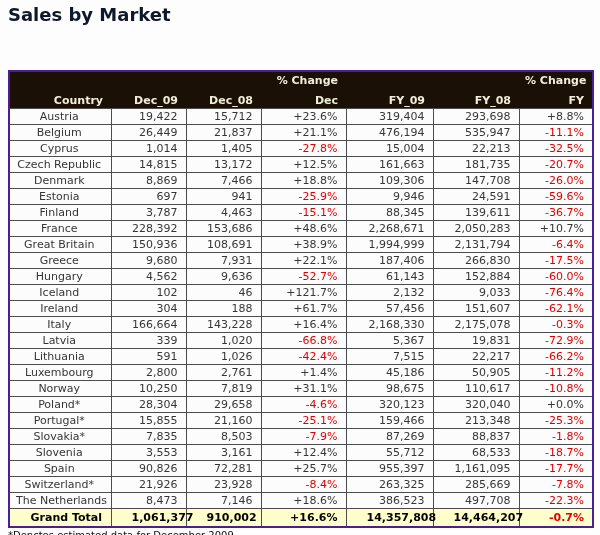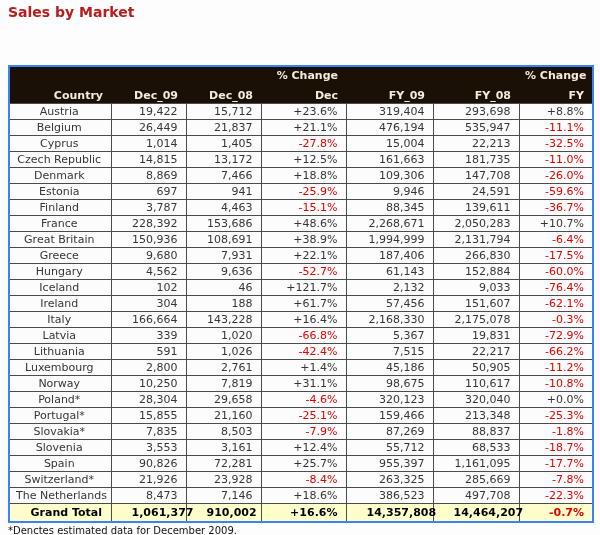--- a/index.html
+++ b/index.html
@@ -3,26 +3,26 @@
 <meta charset="utf-8">
 <style>
   html,body { margin:0; padding:0; }
   body {
     width:600px; height:535px; overflow:hidden;
     background:#fdfdfd;
     font-family:"DejaVu Sans", sans-serif;
   }
   .page { padding:2px 8px 0 8px; }
   .title {
-    font-size:14px; font-weight:bold; color:#b91c1c;
+    font-size:18px; font-weight:bold; color:#0f172a;
     margin:2px 0 3px 0; letter-spacing:0;
   }
   table.sales {
     border-collapse:collapse; table-layout:fixed;
-    width:584px; border:2px solid #3b82f6;margin-top:45px;
+    width:584px; border:2px solid #4c1d95;margin-top:45px;
   }
   thead th {
     background:#1a1006; color:#f2ecda;
     font-size:11px; font-weight:bold;
     text-align:right; padding:1px 8px 1px 6px;
     border:none; height:15px; white-space:nowrap;
   }
   thead tr.colnames th { height:17px; vertical-align:bottom;text-align:right; }
   thead th.country-h { text-align:left; }
   tbody td {
@@ -104,21 +104,21 @@
     <td class="num">22,213</td>
     <td class="num pct neg">-32.5%</td>
   </tr>
         <tr>
     <td class="country">Czech Republic</td>
     <td class="num">14,815</td>
     <td class="num">13,172</td>
     <td class="num pct">+12.5%</td>
     <td class="num">161,663</td>
     <td class="num">181,735</td>
-    <td class="num pct neg">-11.0%</td>
+    <td class="num pct neg">-20.7%</td>
   </tr>
         <tr>
     <td class="country">Denmark</td>
     <td class="num">8,869</td>
     <td class="num">7,466</td>
     <td class="num pct">+18.8%</td>
     <td class="num">109,306</td>
     <td class="num">147,708</td>
     <td class="num pct neg">-26.0%</td>
   </tr>

